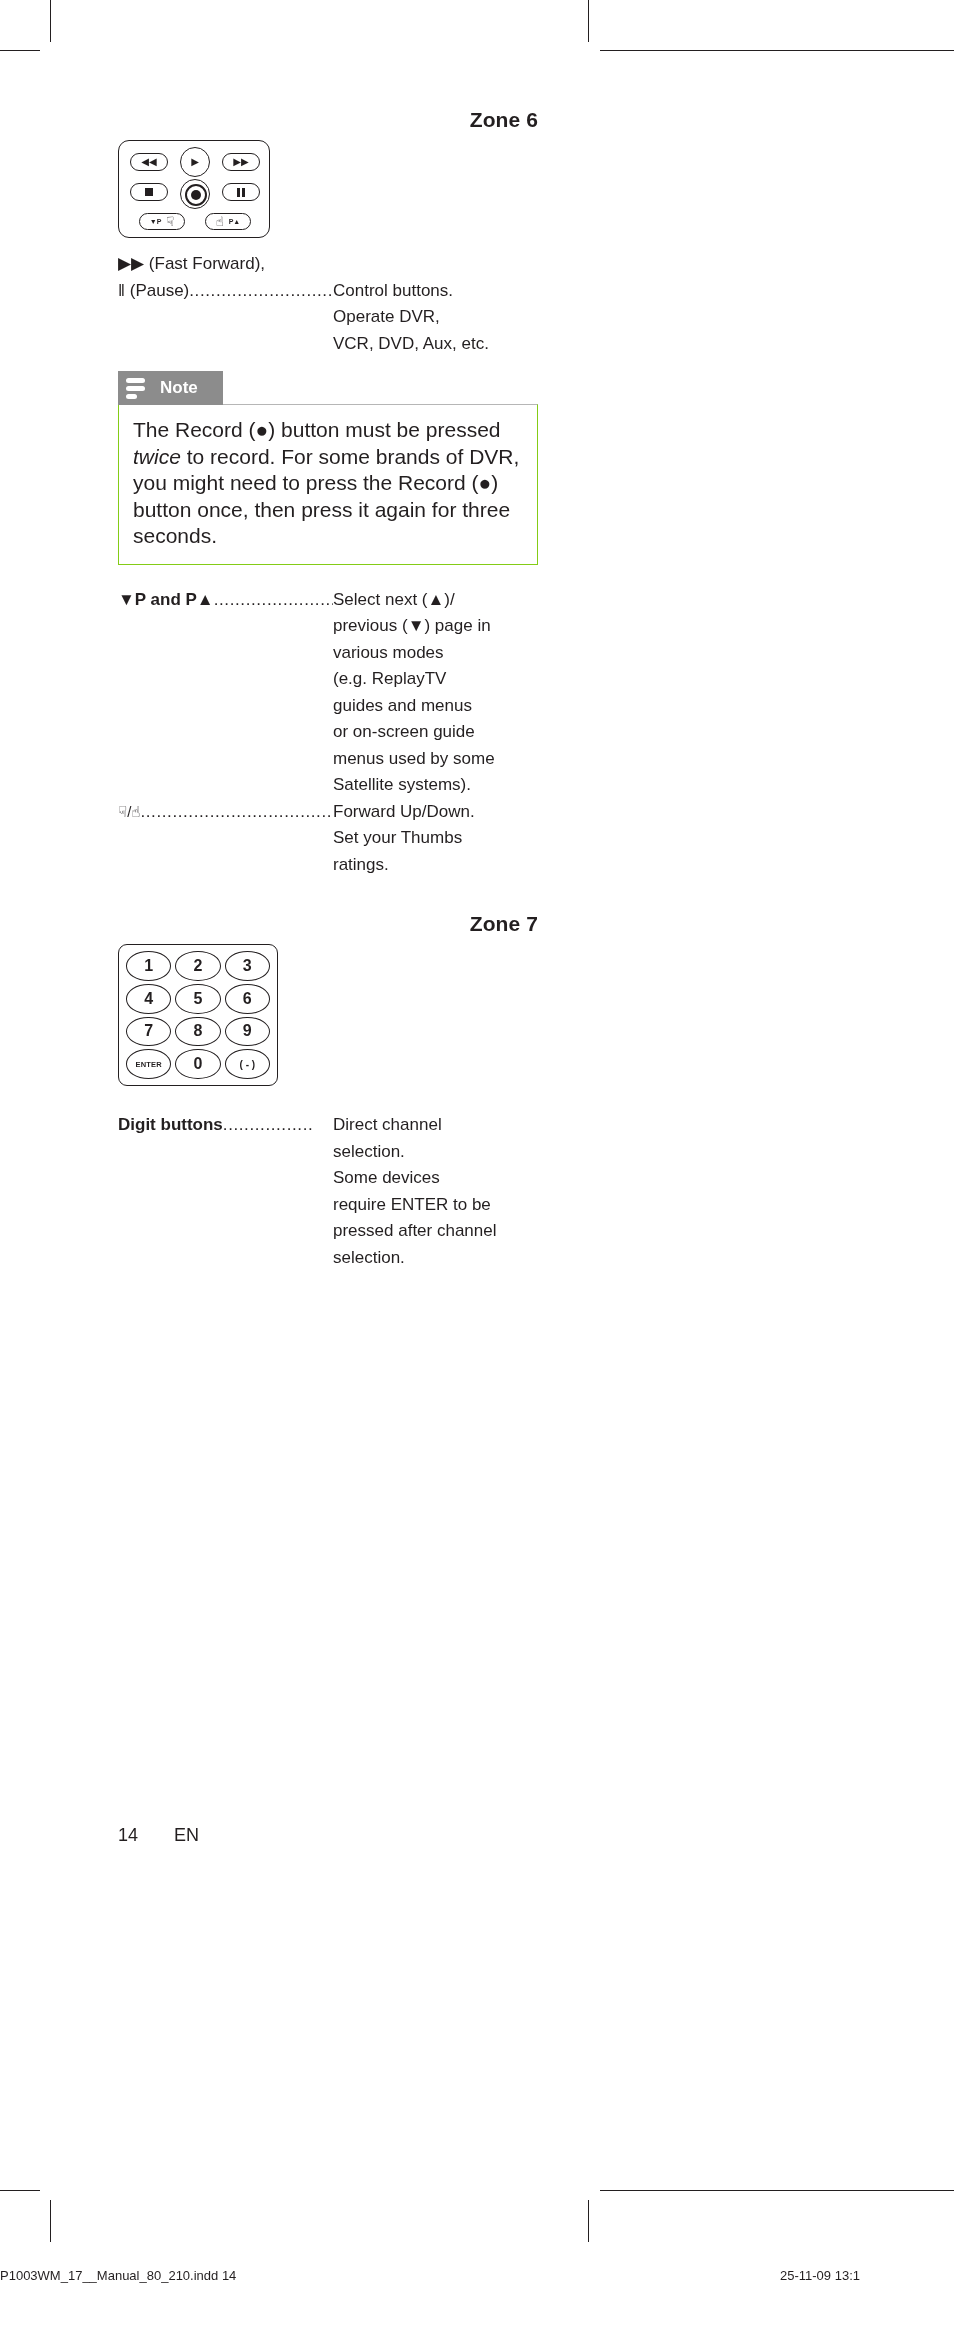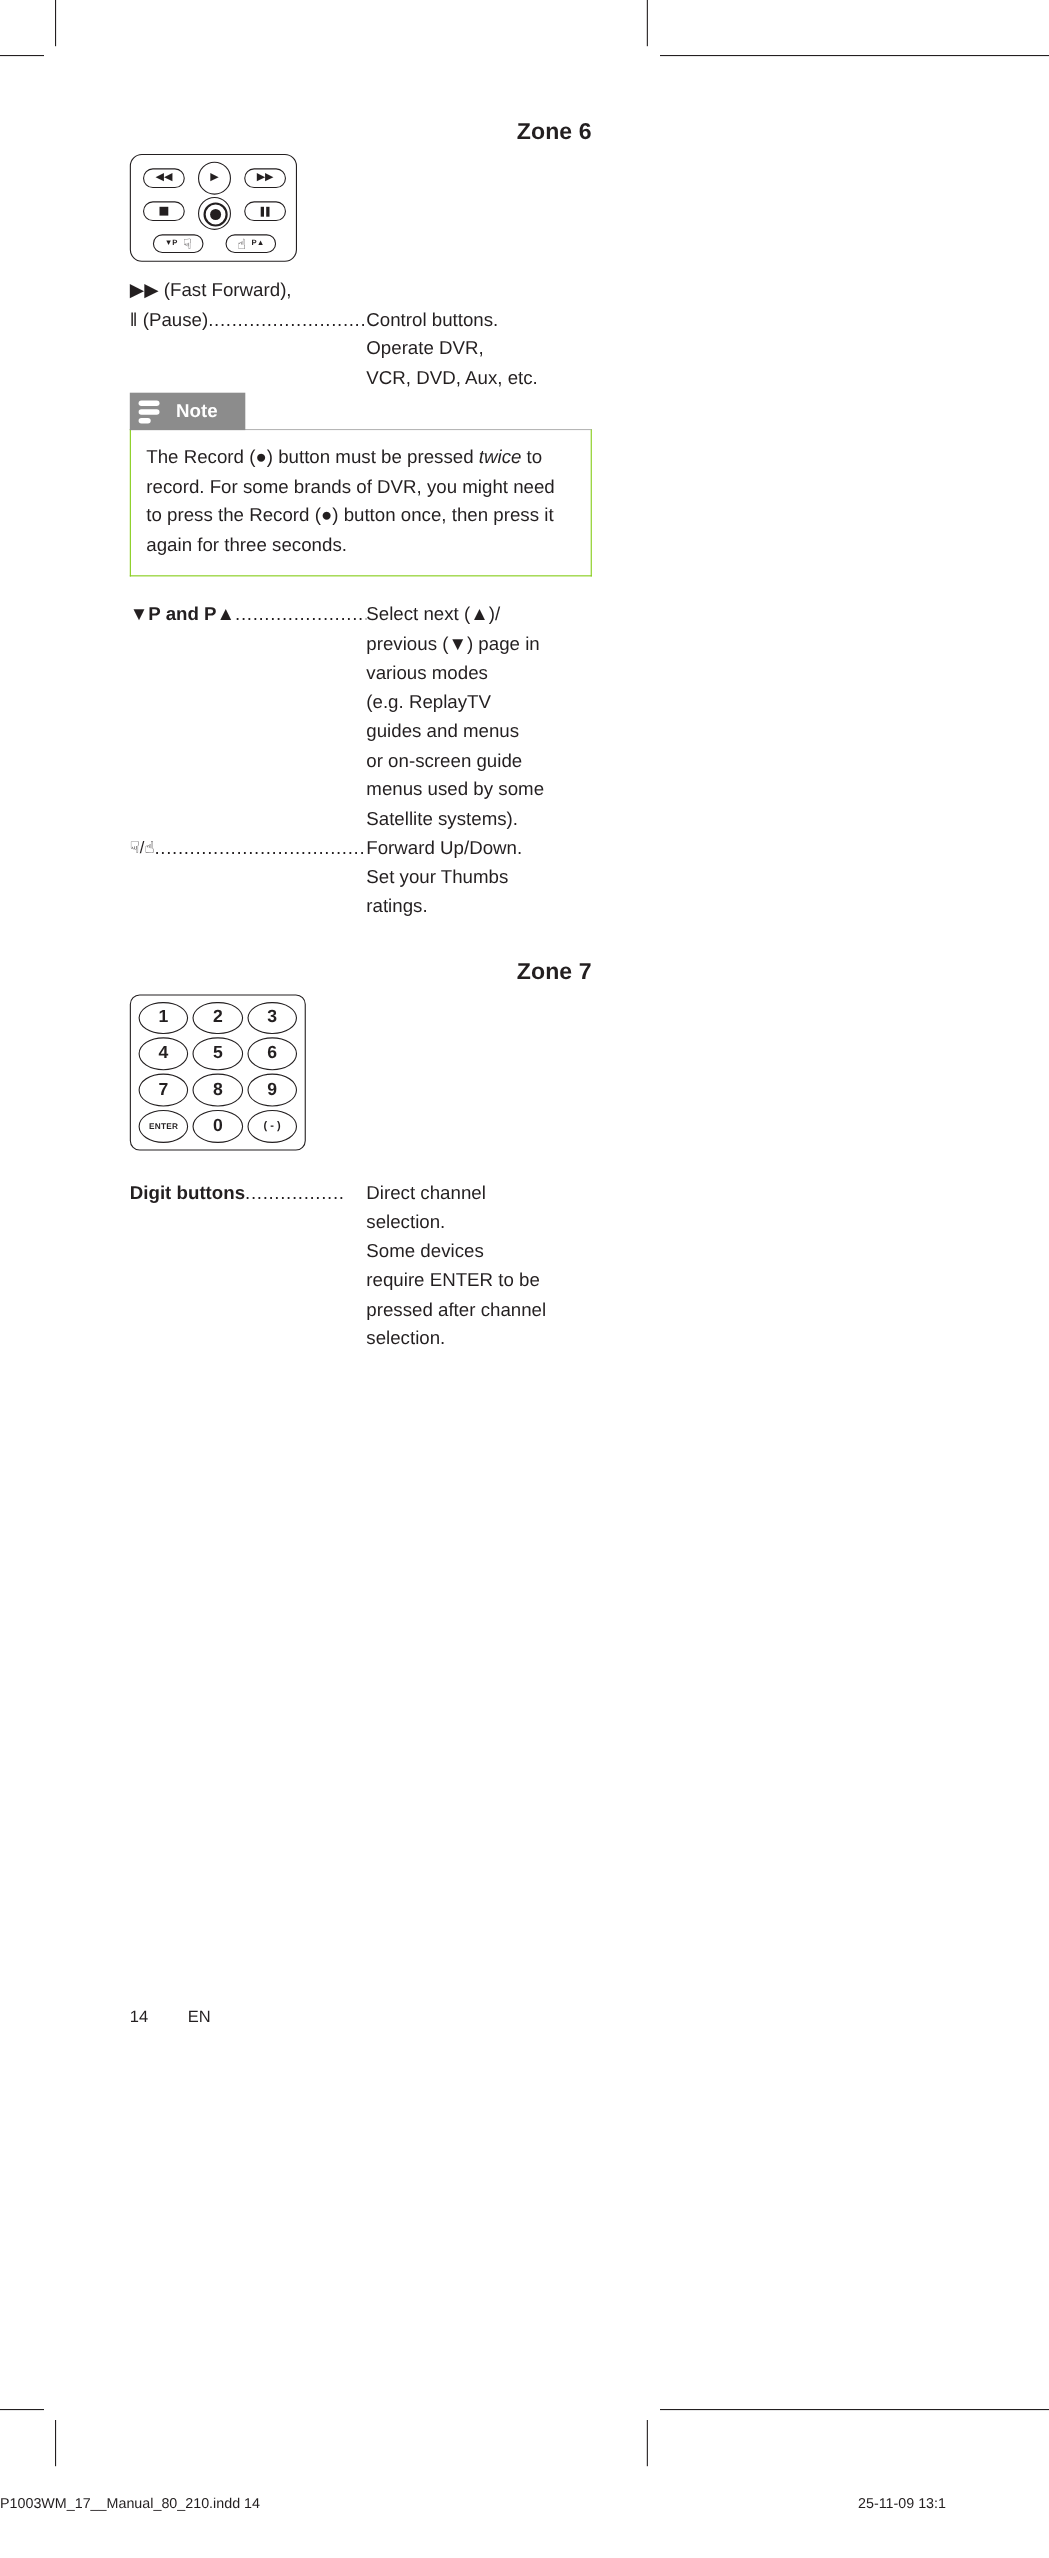--- a/index.html
+++ b/index.html
@@ -74,44 +74,44 @@
   .desc{
     flex:0 0 205px;font-size:17px;line-height:26.5px;
   }
   .blockline{font-size:17px;line-height:26.5px;}
   .boldterm{font-weight:bold;}
 
   .sym{font-size:15px;}
   .sym-lg{font-size:13px;}
 
   
-  .note-wrap{position:relative;}
+  .note-wrap{position:relative;margin-top:14px;}
   .note-tab{
     display:flex;align-items:center;height:34px;width:105px;
     background:#8c8c8c;position:relative;z-index:2;
   }
   .note-ico{width:34px;height:34px;display:flex;flex-direction:column;
     align-items:flex-start;justify-content:center;gap:3px;padding-left:8px;box-sizing:border-box;}
   .note-ico i{display:block;background:#ffffff;height:5px;border-radius:2.5px;}
   .note-ico i:nth-child(1){width:19px;}
   .note-ico i:nth-child(2){width:19px;}
   .note-ico i:nth-child(3){width:11px;}
   .note-label{
     font-size:17px;font-weight:bold;color:#ffffff;margin-left:8px;
   }
   .note-body{
     border:1px solid #84cc16;border-top:1px solid #b6b6b6;
     margin-top:-1px;padding:12px 14px 14px 14px;background:#fff;
-    font-size:17px;line-height:26.5px;position:relative;z-index:1;
+    font-size:21px;line-height:26.5px;position:relative;z-index:1;
   }
   .note-body em{font-style:italic;}
 
   
   .pagefoot{
-    position:absolute;left:118px;top:1825px;font-size:15px;color:#231f20;text-align:right;
+    position:absolute;left:118px;top:1825px;font-size:18px;color:#231f20;text-align:right;
   }
   .pagefoot .num{margin-right:36px;}
   .printline{
     position:absolute;left:0;top:2268px;width:954px;
     font-size:13px;color:#231f20;
   }
   .printline .l{position:absolute;left:0;}
   .printline .r{position:absolute;left:780px;}
   .dotfill{letter-spacing:.6px;}
 </style>

